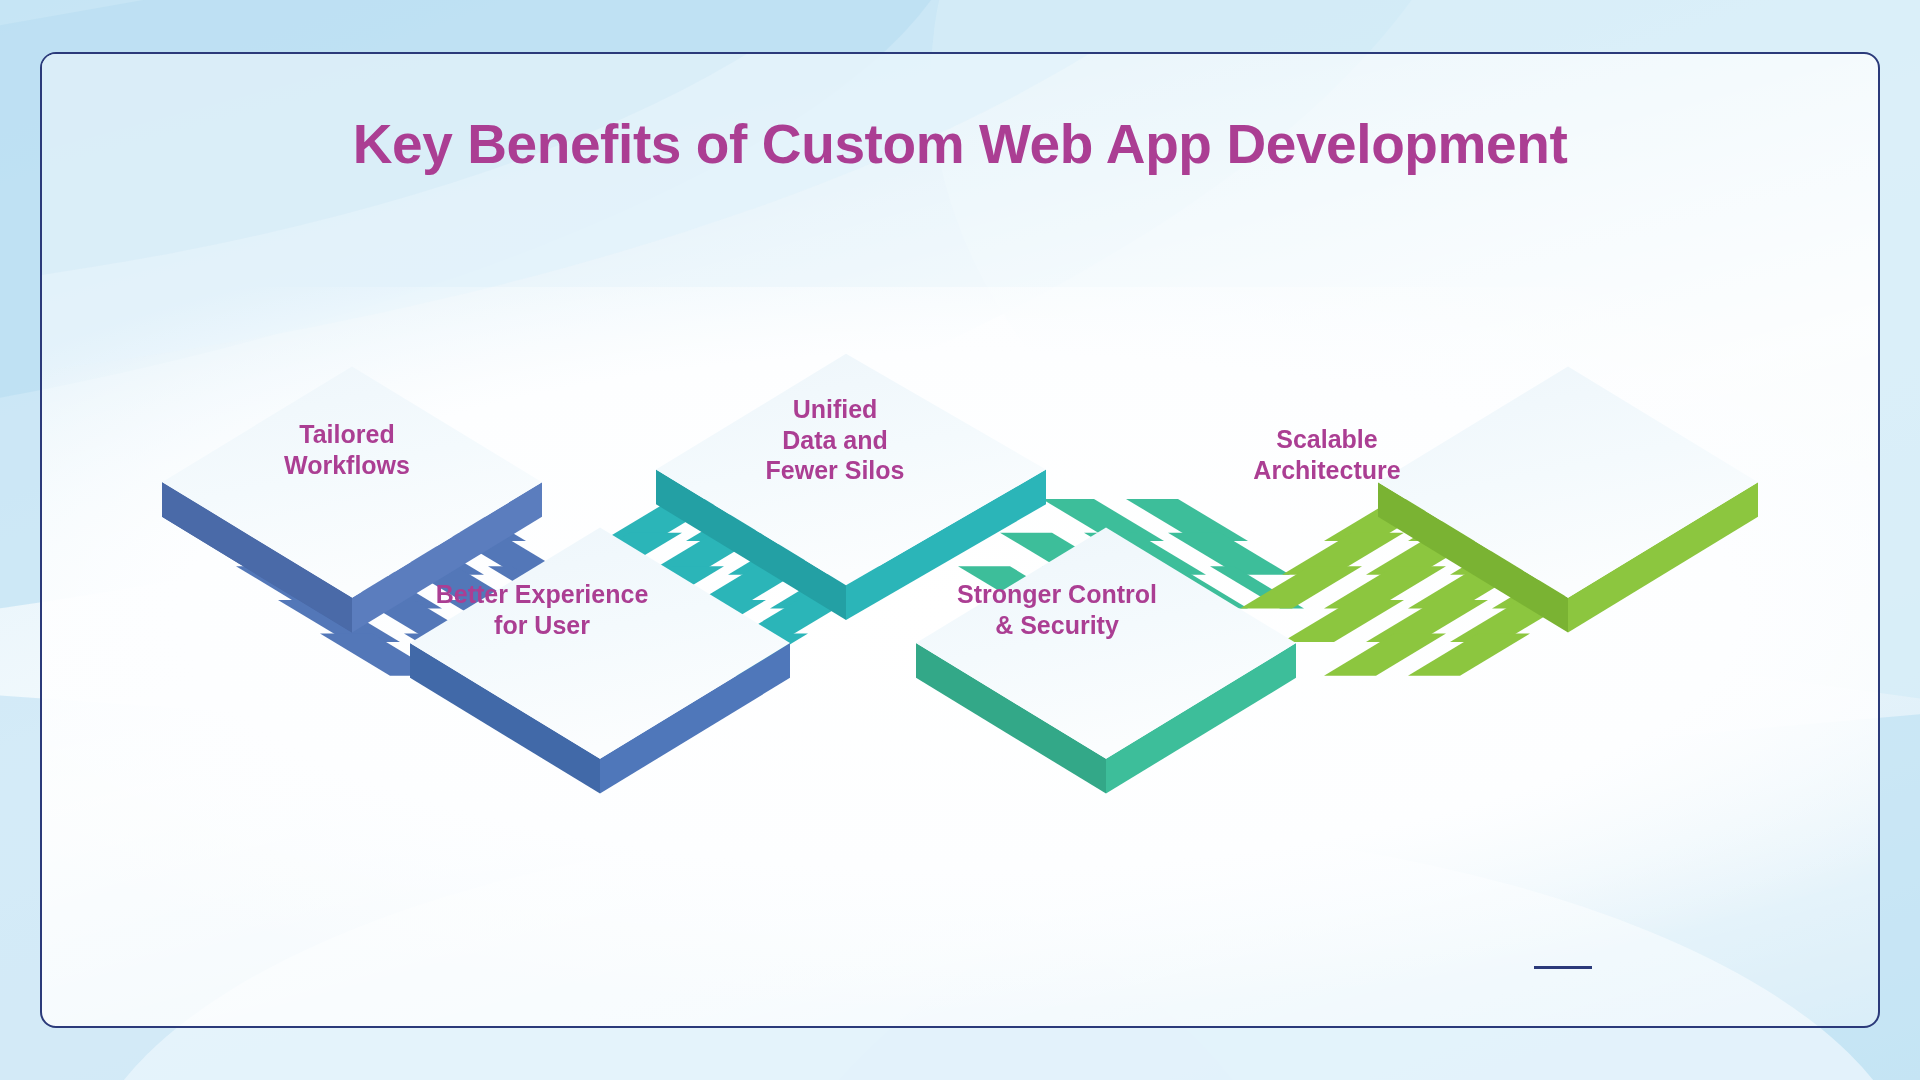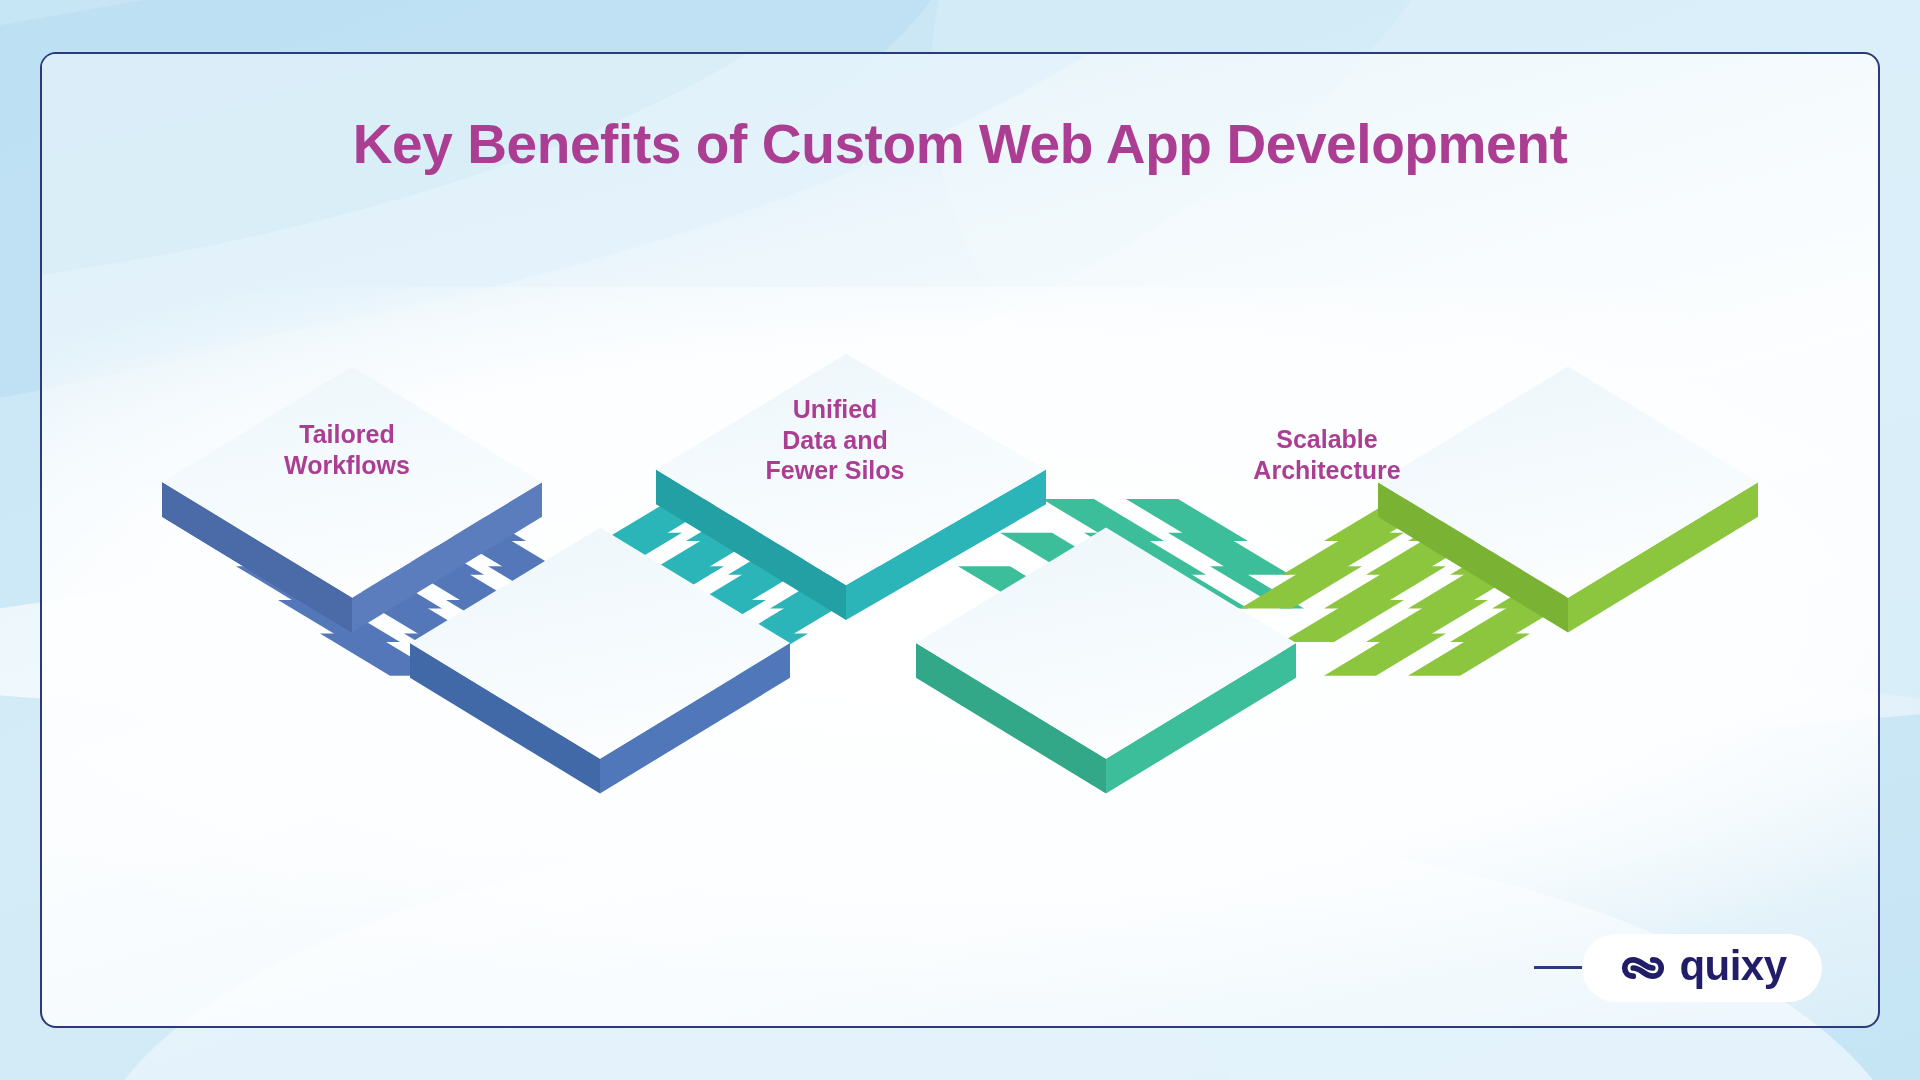--- a/index.html
+++ b/index.html
@@ -265,37 +265,29 @@
       <g>
         <polygon points="1336,407 1336,440 1526,550 1526,517" fill="#7ab333"></polygon>
         <polygon points="1716,407 1716,440 1526,550 1526,517" fill="#8cc63f"></polygon>
         <polygon points="1336,407 1526,297 1716,407 1526,517" fill="url(#platGrad)"></polygon>
       </g>
     </svg>
 
     <div class="node-label" style="left:200px; top:365px; width:210px;">Tailored
 Workflows</div>
 
+    <div class="node-label" style="left:355px; top:525px; width:290px;">Better Experience
+for User</div>
 
     <div class="node-label" style="left:678px; top:340px; width:230px;">Unified
 Data and
 Fewer Silos</div>
 
+    <div class="node-label" style="left:870px; top:525px; width:290px;">Stronger Control
+&amp; Security</div>
 
     <div class="node-label" style="left:1165px; top:358px; width:240px;margin-top:12px;">Scalable
 Architecture</div>
   </div>
 
   <div id="logo-rule"></div>
-  <div id="logo">
-    <svg class="mark" viewBox="0 0 64 48">
-      <g fill="none" stroke="#221d69" stroke-width="7" stroke-linecap="round">
-        <path d="M20 34 C6 34 6 14 20 14 C30 14 34 24 44 24"></path>
-        <path d="M44 14 C58 14 58 34 44 34 C34 34 30 24 20 24"></path>
-      </g>
-      <g fill="none" stroke="#ffffff" stroke-width="2">
-        <path d="M20 34 C6 34 6 14 20 14 C30 14 34 24 44 24" opacity="0"></path>
-      </g>
-    </svg>
-    <span class="word">quixy</span>
-  </div>
 
 </div>
 
 </body></html>

